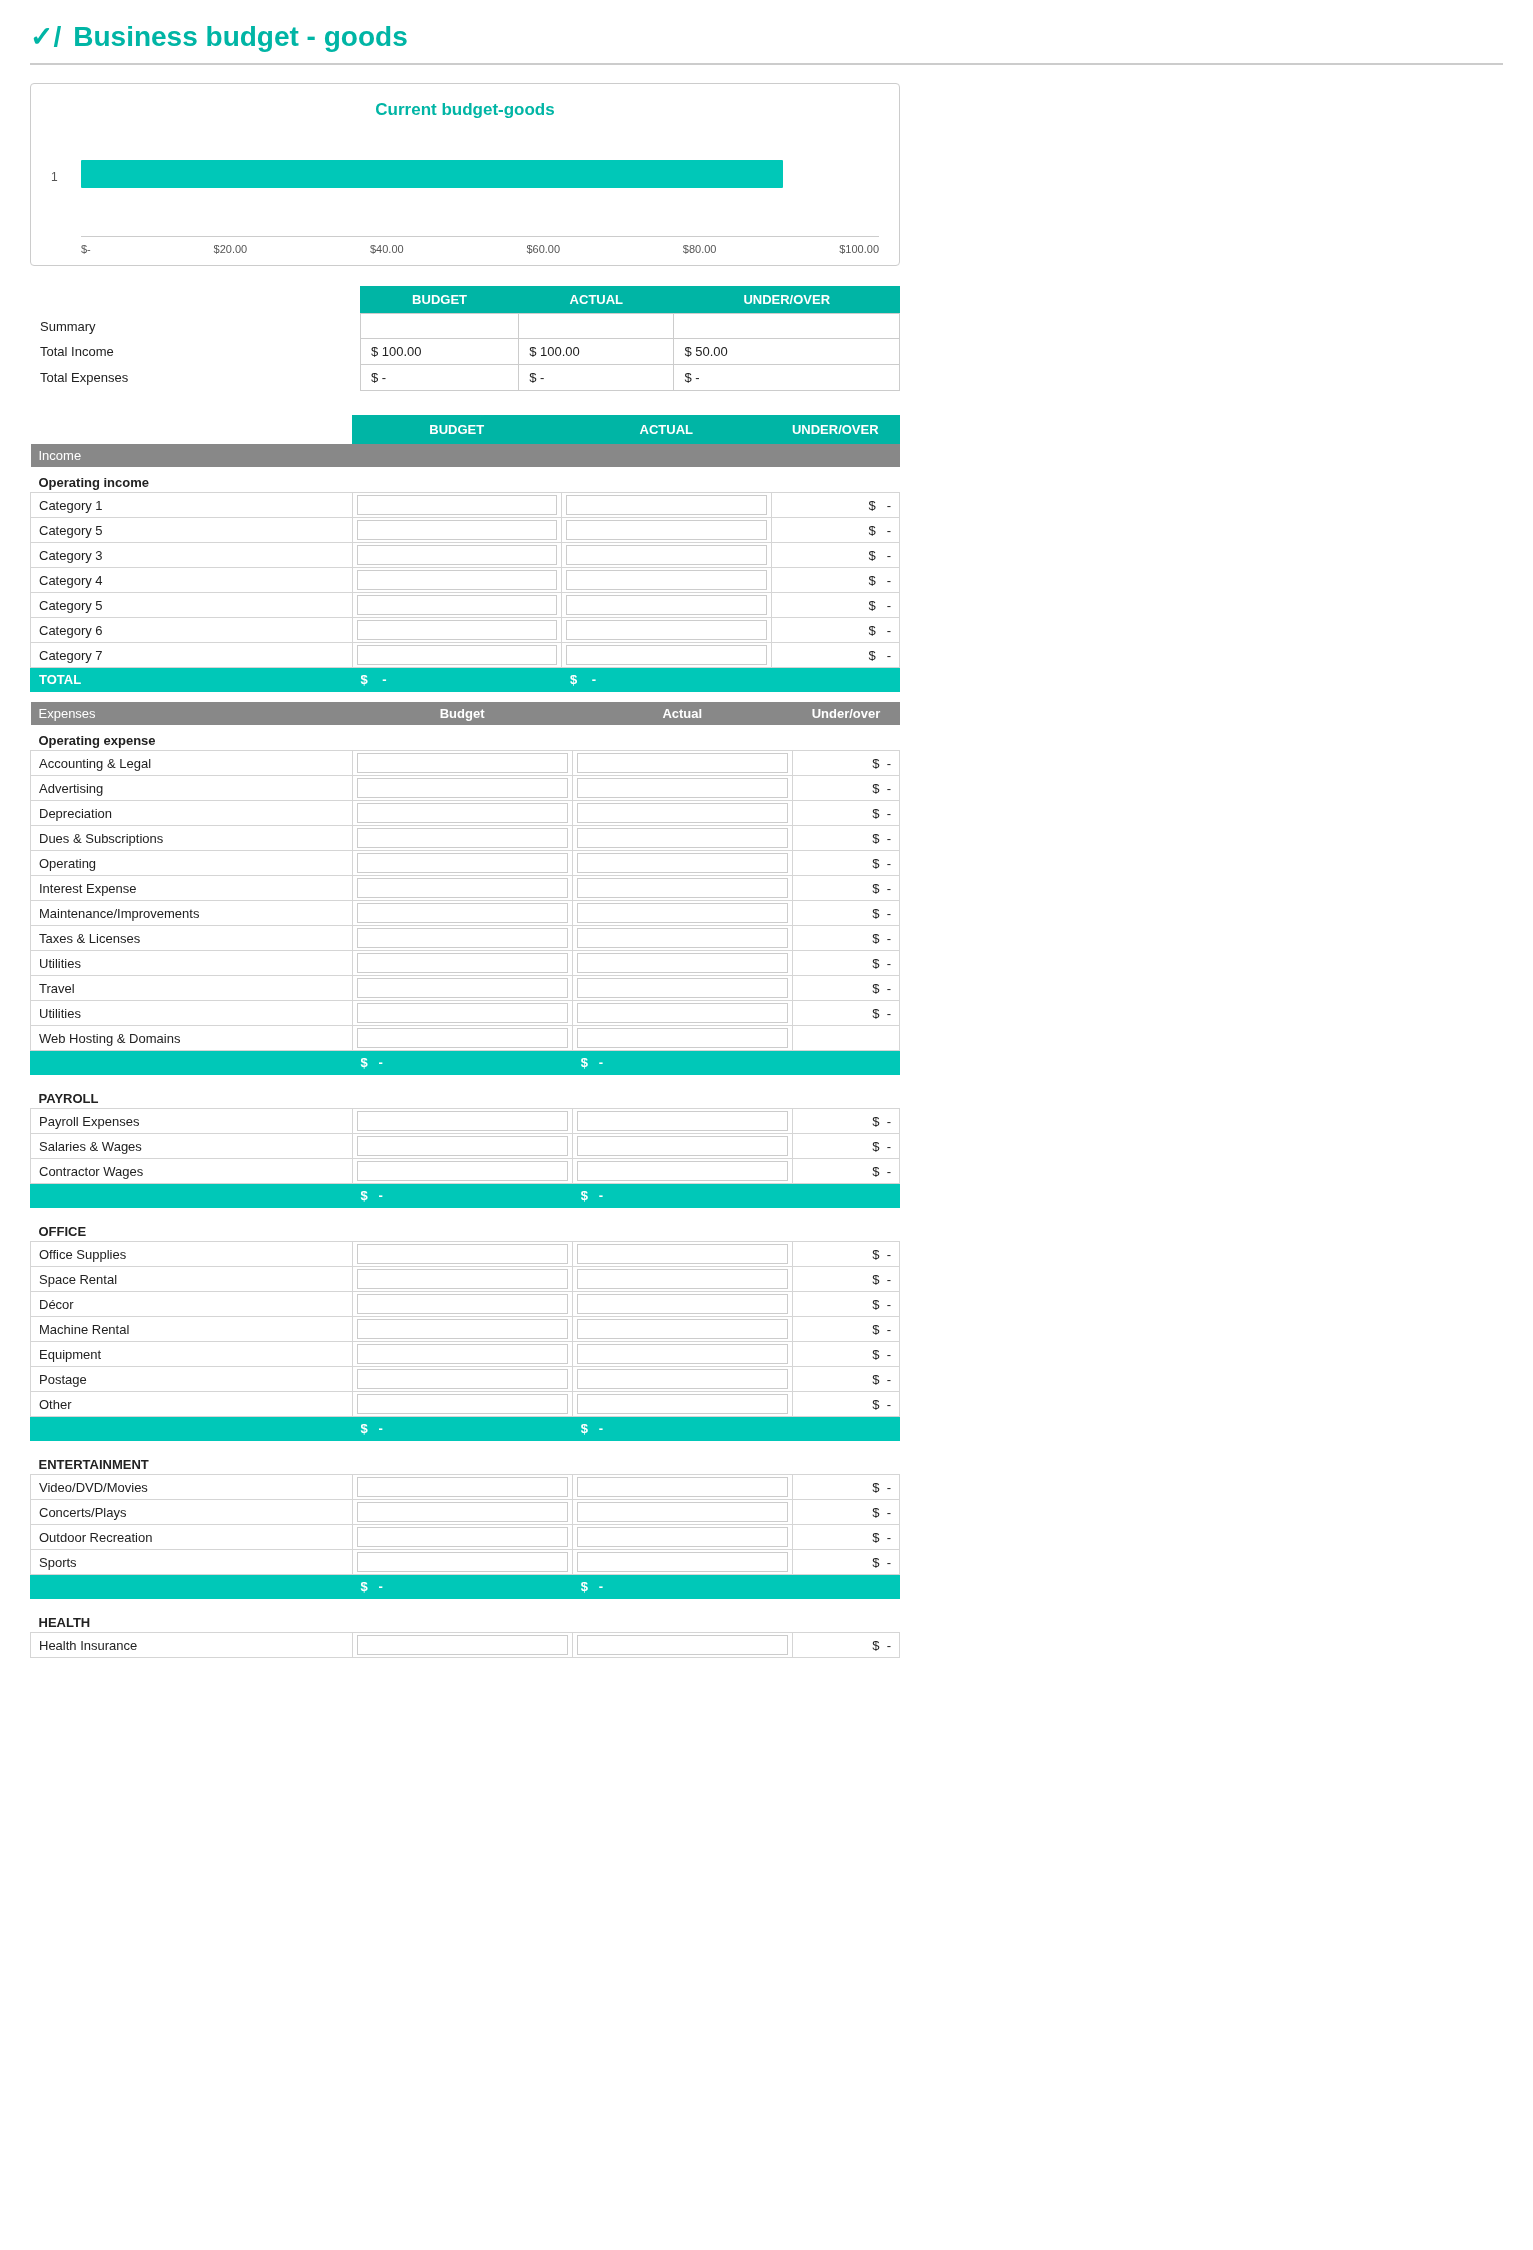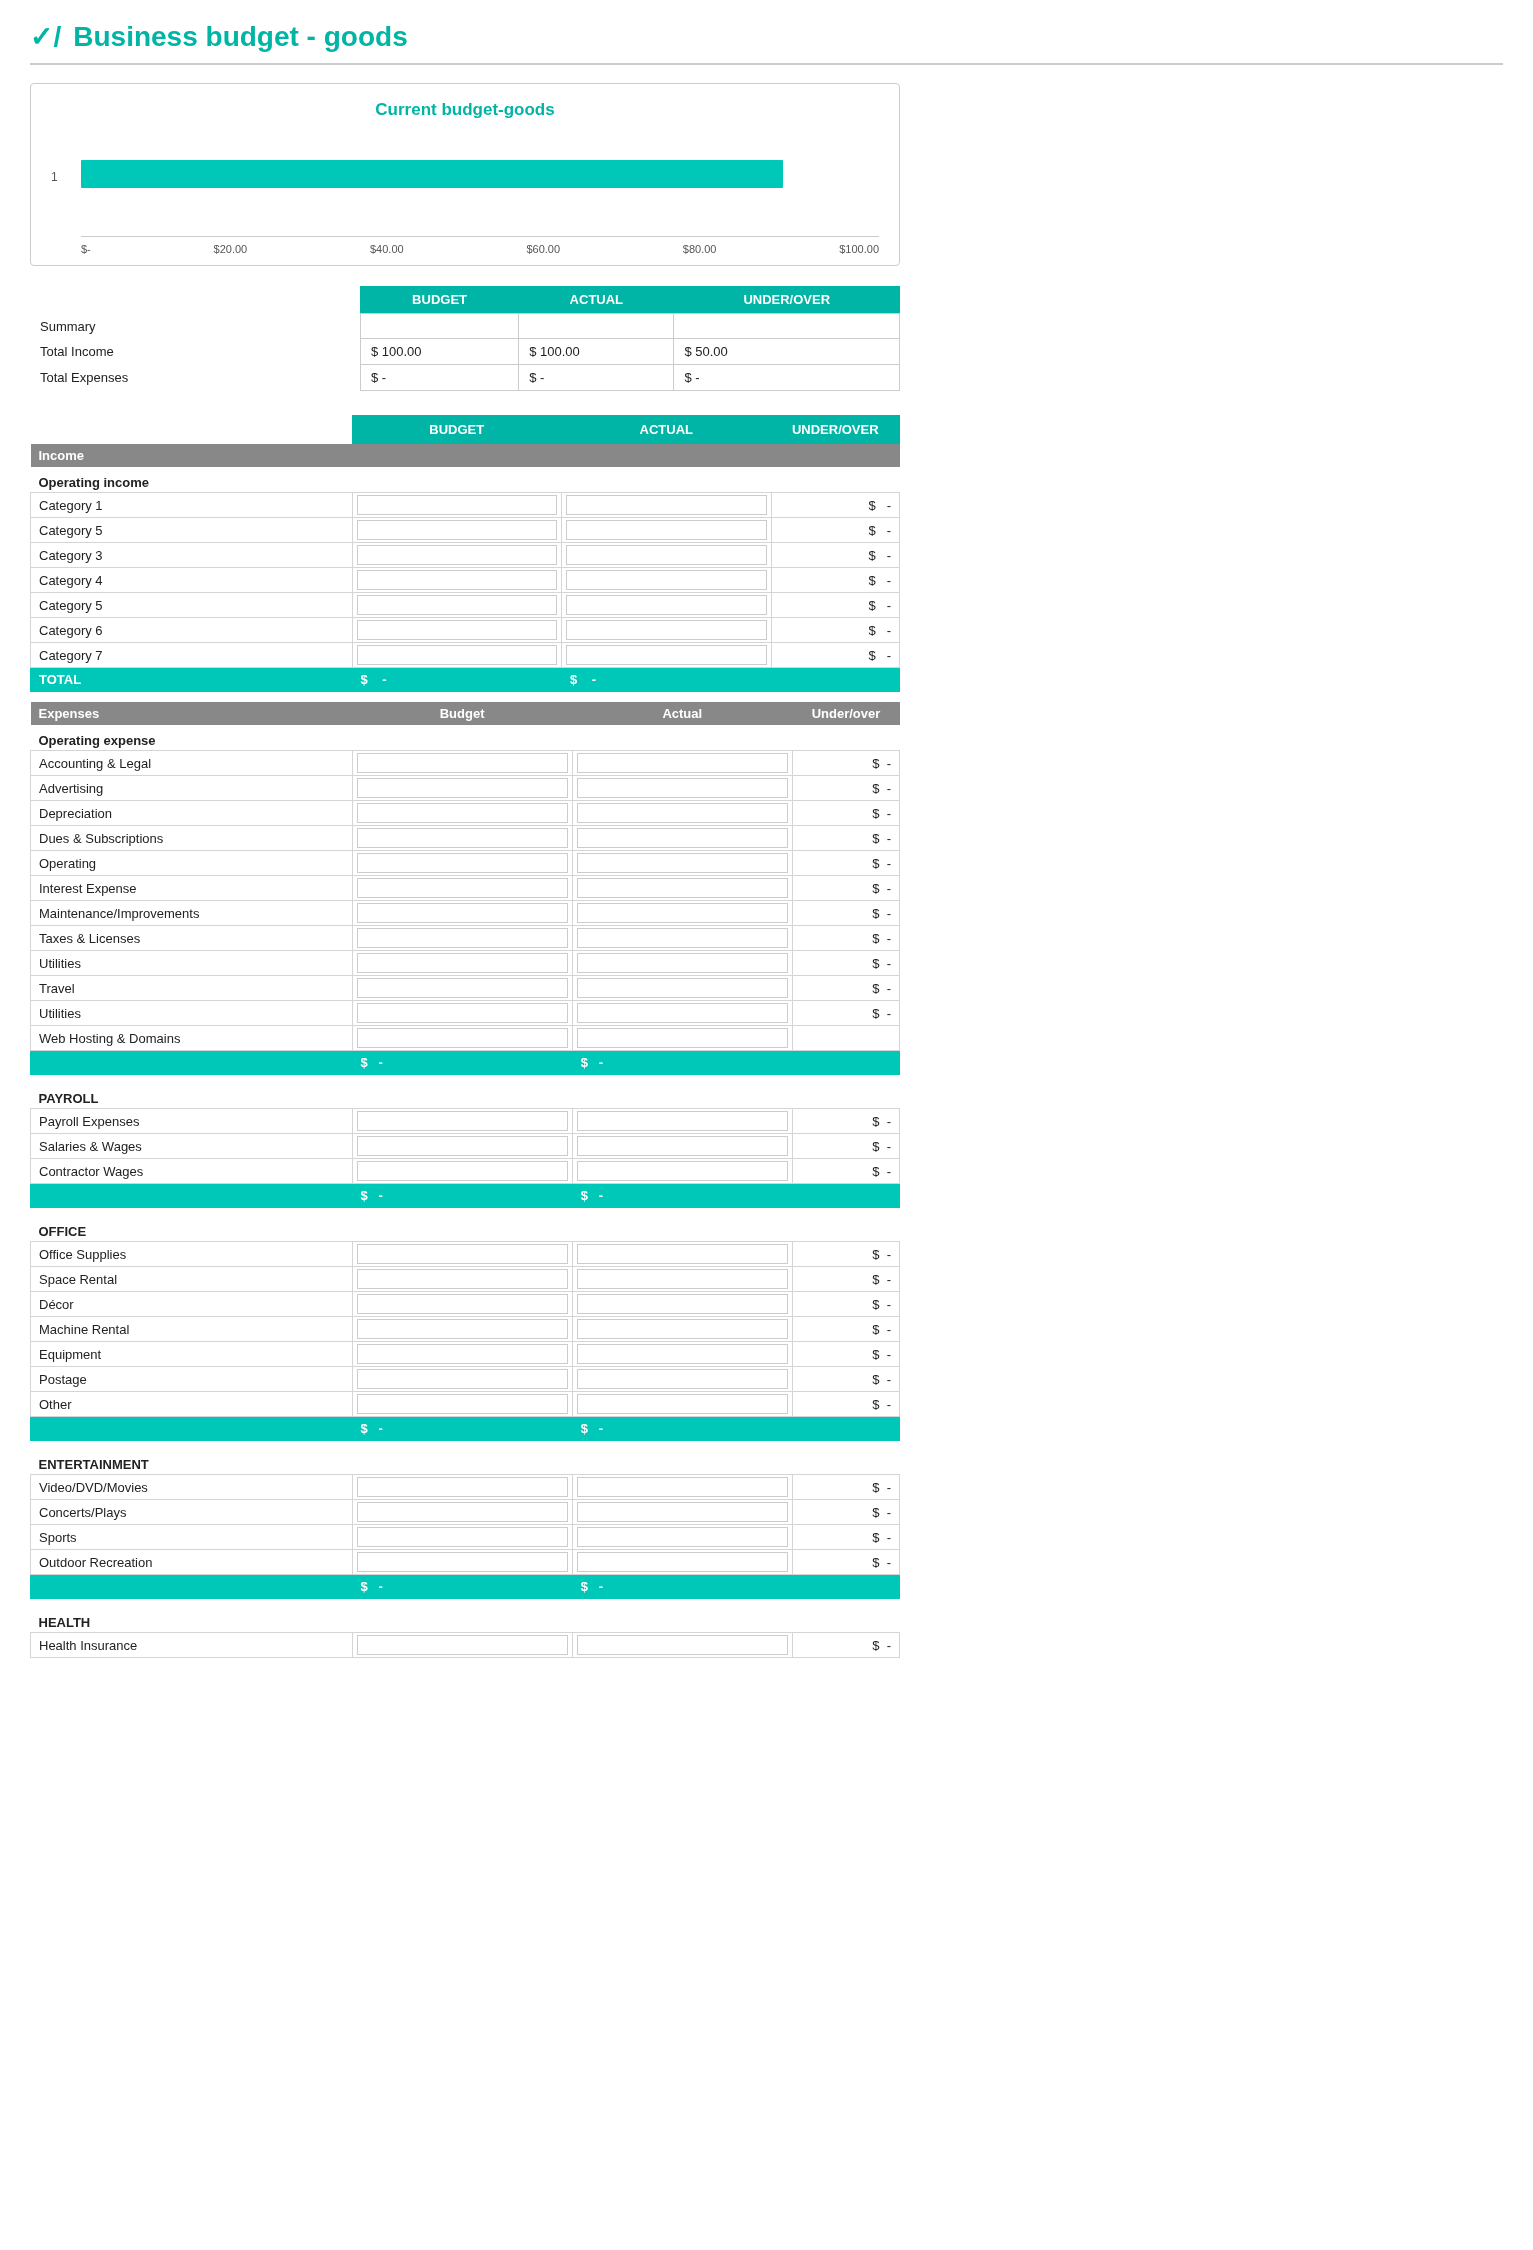--- a/index.html
+++ b/index.html
@@ -131,21 +131,21 @@
       font-weight: 700;
     }
     .budget-main-table td {
       border: 1px solid #d5d5d5;
       padding: 4px 8px;
       font-size: 13px;
     }
     .budget-main-table tr.section-header td {
       background: #888;
       color: #fff;
-      font-weight: 700;
+      font-weight: 400;
       font-size: 13px;
       border: none;
     }
     .budget-main-table tr.sub-header td {
       font-weight: 700;
       background: #fff;
       border: none;
       padding-top: 8px;
       padding-bottom: 2px;
     }
@@ -507,27 +507,27 @@
         <td class="input-cell"><input type="text" value="" style=""></td>
         <td class="dollar-cell">$&nbsp;&nbsp;-</td>
       </tr>
       <tr>
         <td>Concerts/Plays</td>
         <td class="input-cell"><input type="text" value="" style=""></td>
         <td class="input-cell"><input type="text" value="" style=""></td>
         <td class="dollar-cell">$&nbsp;&nbsp;-</td>
       </tr>
       <tr>
+        <td>Outdoor Recreation</td>
+        <td class="input-cell"><input type="text" value="" style=""></td>
+        <td class="input-cell"><input type="text" value="" style=""></td>
+        <td class="dollar-cell">$&nbsp;&nbsp;-</td>
+      </tr>
+      <tr>
         <td>Sports</td>
-        <td class="input-cell"><input type="text" value="" style=""></td>
-        <td class="input-cell"><input type="text" value="" style=""></td>
-        <td class="dollar-cell">$&nbsp;&nbsp;-</td>
-      </tr>
-      <tr>
-        <td>Outdoor Recreation</td>
         <td class="input-cell"><input type="text" value="" style=""></td>
         <td class="input-cell"><input type="text" value="" style=""></td>
         <td class="dollar-cell">$&nbsp;&nbsp;-</td>
       </tr>
 
       <tr class="total-row">
         <td></td>
         <td>$&nbsp;&nbsp;&nbsp;-</td>
         <td>$&nbsp;&nbsp;&nbsp;-</td>
         <td></td>

